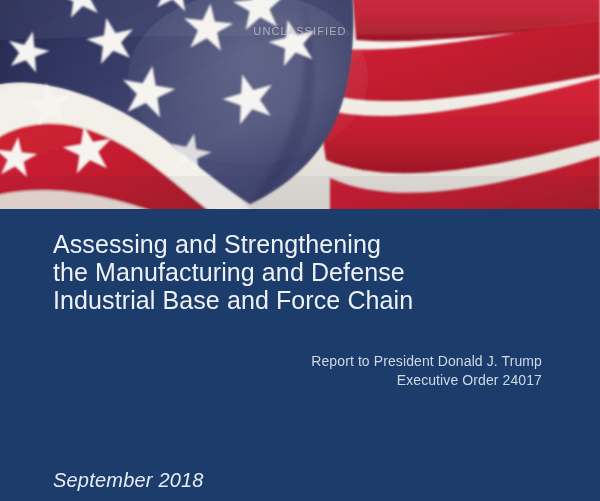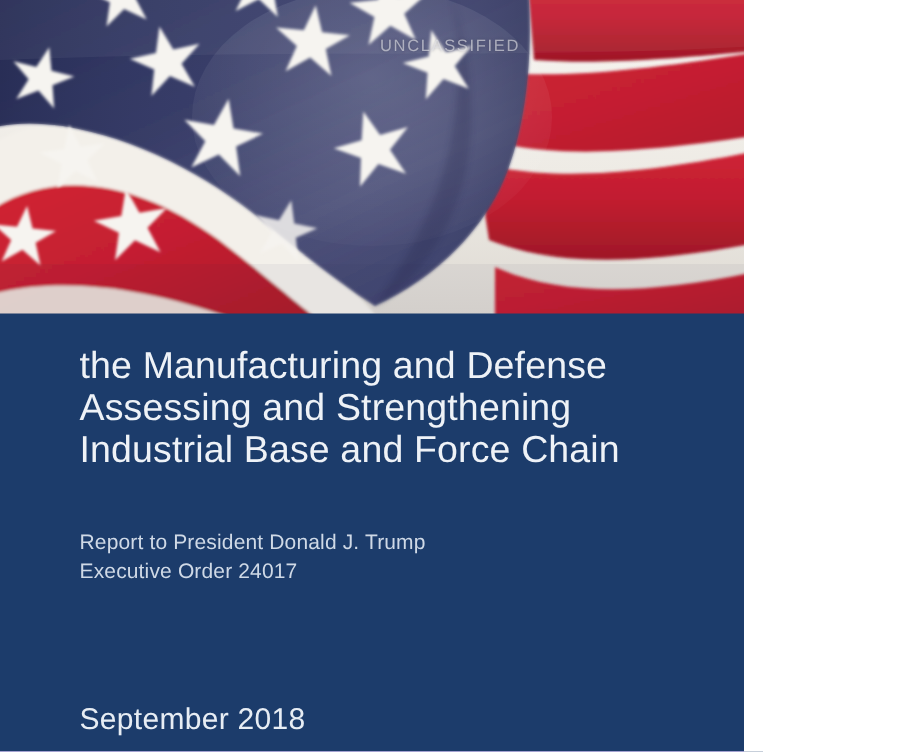--- a/index.html
+++ b/index.html
@@ -6,24 +6,24 @@
     margin: 0;
     padding: 0;
     background: #ffffff;
   }
   body {
     font-family: "Liberation Sans", sans-serif;
   }
 
   .page {
     position: relative;
-    width: 496px;
+    width: 600px;
     height: 501px;
     overflow: hidden;
-    background: #8b5cf6;
+    background: #0f172a;
   }
 
   
   .flag-banner {
     position: absolute;
     left: 0;
     top: 0;
     width: 600px;
     height: 210px;
     overflow: hidden;
@@ -73,39 +73,41 @@
     font-size: 25px;
     font-weight: 300;
     line-height: 28px;
     color: #eef2f7;
     letter-spacing: 0.1px;
     white-space: nowrap;
   }
 
   .subtitle-block {
     position: absolute;
-    left: 53px;
+    left: 42px;
     top: 143px;
     width: 500px;
+    text-align: right;
   }
 
   .doc-subtitle-line {
     font-family: "Liberation Sans", sans-serif;
     font-size: 14px;
     font-weight: 400;
     line-height: 18.5px;
     color: #cfd9e6;
     letter-spacing: 0.1px;
     white-space: nowrap;
   }
 
   .date-block {
     position: absolute;
     left: 53px;
     top: 259px;
+    font-style: italic;
   }
 
   .doc-date {
     font-family: "Liberation Sans", sans-serif;
     font-size: 20px;
     font-weight: 300;
     line-height: 24px;
     color: #e7edf4;
     letter-spacing: 0.2px;
     white-space: nowrap;
@@ -235,22 +237,22 @@
         <rect x="0" y="176" width="600" height="34" fill="#2a2f52" opacity="0.05"></rect>
       </g>
     </svg>
 
     <div class="classification">UNCLASSIFIED</div>
   </div>
 
   <div class="title-panel">
 
     <div class="title-block">
+      <div class="doc-title-line">Assessing and Strengthening</div>
       <div class="doc-title-line">the Manufacturing and Defense</div>
-      <div class="doc-title-line">Assessing and Strengthening</div>
       <div class="doc-title-line">Industrial Base and Force Chain</div>
     </div>
 
     <div class="subtitle-block">
       <div class="doc-subtitle-line">Report to President Donald J. Trump</div>
       <div class="doc-subtitle-line">Executive Order 24017</div>
     </div>
 
     <div class="date-block">
       <div class="doc-date">September 2018</div>

